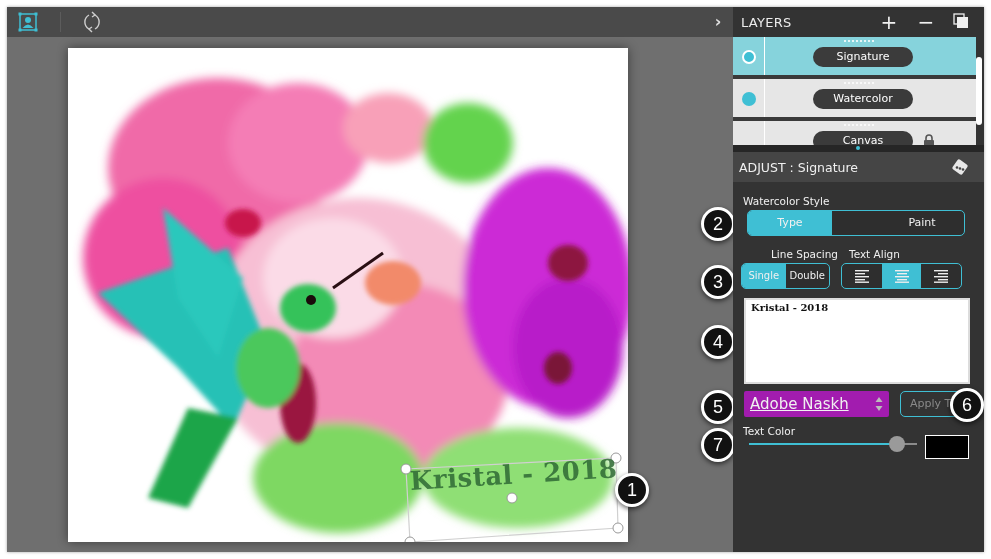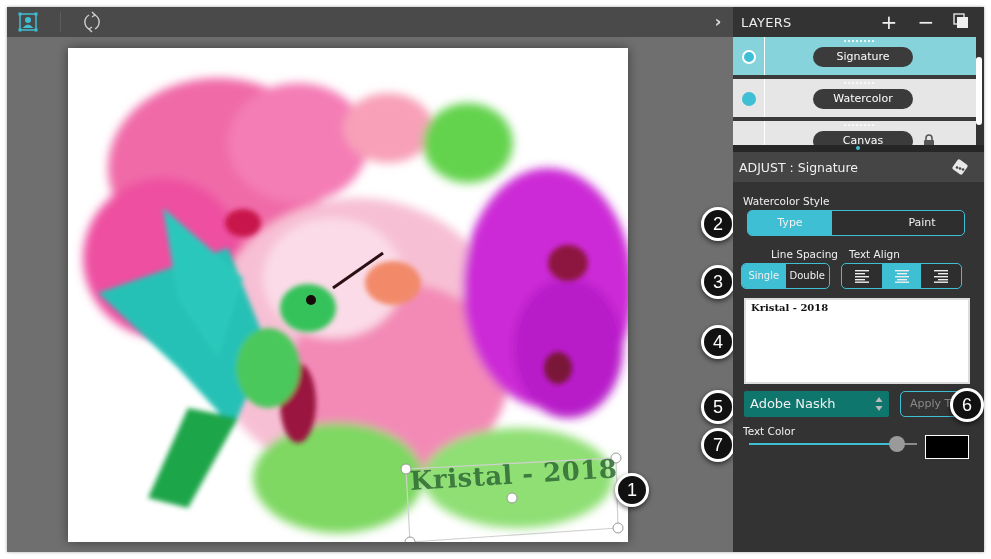--- a/index.html
+++ b/index.html
@@ -44,21 +44,21 @@
   .dice-icon { position: absolute; left: 219px; top: 7px; width: 16px; height: 16px; }
 
   .section-label { position: absolute; color: #f0f0f0; font-size: 10.5px; }
   .seg { position: absolute; border: 1px solid #3fbfd4; border-radius: 5px; display: flex; overflow: hidden; background: #2e2e2e; }
   .seg .opt { flex: 1; color: #f0f0f0; font-size: 11px; text-align: center; }
   .seg .opt.active { background: #3fbfd4; }
   .align-bars { display: inline-block; vertical-align: middle; }
 
   .text-area { position: absolute; left: 11px; top: 291px; width: 226px; height: 86px; background: #ffffff; border: 2px solid #dcdcdc; padding: 2px 5px; font-family: "DejaVu Serif", serif; font-weight: bold; font-size: 10px; color: #111; resize: none; outline: none; }
 
-  .font-select { position: absolute; left: 11px; top: 384px; width: 145px; height: 26px; background: #0f766e; border-radius: 2px; color: #f0f0f0; font-size: 13px; line-height: 26px; padding-left: 6px; }
+  .font-select { position: absolute; left: 11px; top: 384px; width: 145px; height: 26px; background: #a21caf; border-radius: 2px; color: #f0f0f0; font-size: 15px; line-height: 26px; padding-left: 6px; text-decoration: underline; }
   .font-select .updown { position: absolute; right: 6px; top: 5px; width: 8px; height: 16px; }
   .apply-btn { position: absolute; left: 167px; top: 384px; width: 72px; height: 26px; border: 1px solid #3fbfd4; border-radius: 5px; background: #333; color: #8a8a8a; font-size: 11px; line-height: 24px; padding-left: 9px; overflow: hidden; white-space: nowrap; }
 
   .slider-track { position: absolute; left: 16px; top: 436px; width: 168px; height: 2px; background: #8c8c8c; }
   .slider-fill { position: absolute; left: 0; top: 0; height: 2px; background: #3fbfd4; }
   .slider-thumb { position: absolute; top: -7px; width: 16px; height: 16px; border-radius: 50%; background: #9a9a9a; margin-left: -8px; }
   .color-swatch { position: absolute; left: 192px; top: 428px; width: 44px; height: 24px; background: #000; border: 1px solid #fff; }
 </style>
 </head>
 <body>

